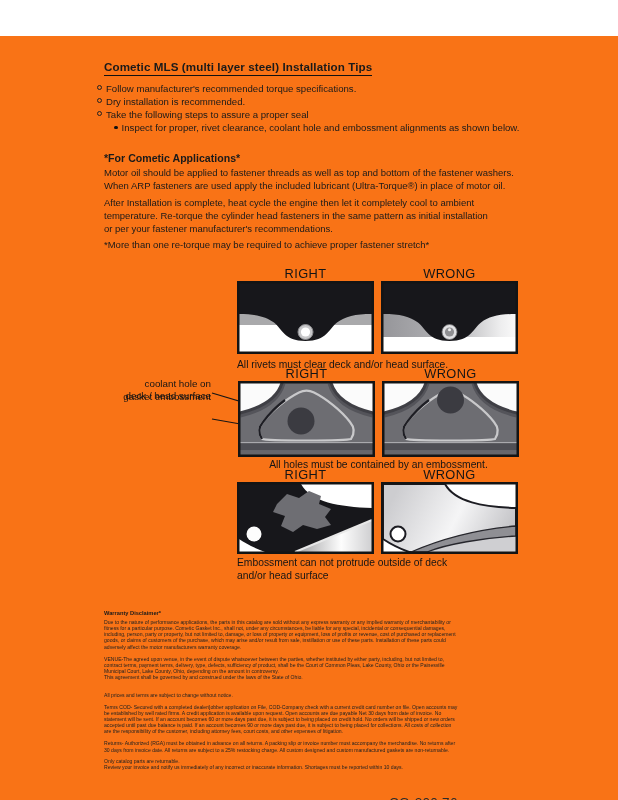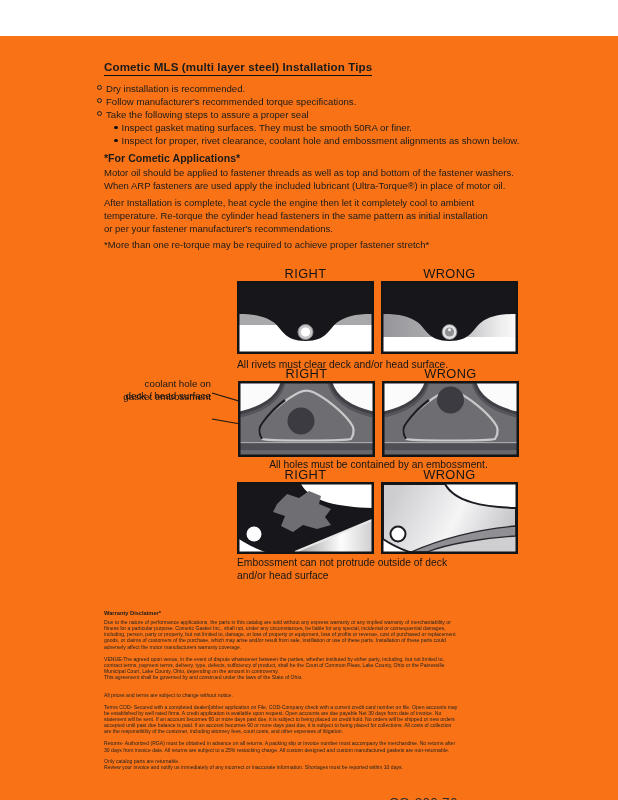--- a/index.html
+++ b/index.html
@@ -64,24 +64,23 @@
   .pagenum { left:389px; top:759px; font-size:13.5px; color:#2b2b2b; letter-spacing:0.3px; }
 </style>
 </head>
 <body>
 
 <div class="page">
 
   <h1 class="abs title">Cometic MLS (multi layer steel) Installation Tips</h1>
 
   <div class="abs tips">
+    <div class="tip-row"><span class="m1"></span><span>Follow manufacturer's recommended torque specifications.</span></div>
     <div class="tip-row"><span class="m1"></span><span>Dry installation is recommended.</span></div>
-    <div class="tip-row"><span class="m1"></span><span>Follow manufacturer's recommended torque specifications.</span></div>
     <div class="tip-row"><span class="m1"></span><span>Take the following steps to assure a proper seal</span></div>
-    <div class="tip-row sub"><span class="m2"></span><span>Inspect gasket mating surfaces.  They must be smooth 50RA or finer.</span></div>
     <div class="tip-row sub"><span class="m2"></span><span>Inspect for proper, rivet clearance, coolant hole and embossment alignments as shown below.</span></div>
   </div>
 
   <h2 class="abs diesel-heading">*For Cometic Applications*</h2>
   <p class="abs bodytext p2">After Installation is complete, heat cycle the engine then let it completely cool to ambient
 temperature. Re-torque the cylinder head fasteners in the same pattern as initial installation
 or per your fastener manufacturer's recommendations.</p>
   <p class="abs bodytext p1">Motor oil should be applied to fastener threads as well as top and bottom of the fastener washers.
 When ARP fasteners are used apply the included lubricant (Ultra-Torque®) in place of motor oil.</p>
   <p class="abs bodytext p3">*More than one re-torque may be required to achieve proper fastener stretch*</p>

